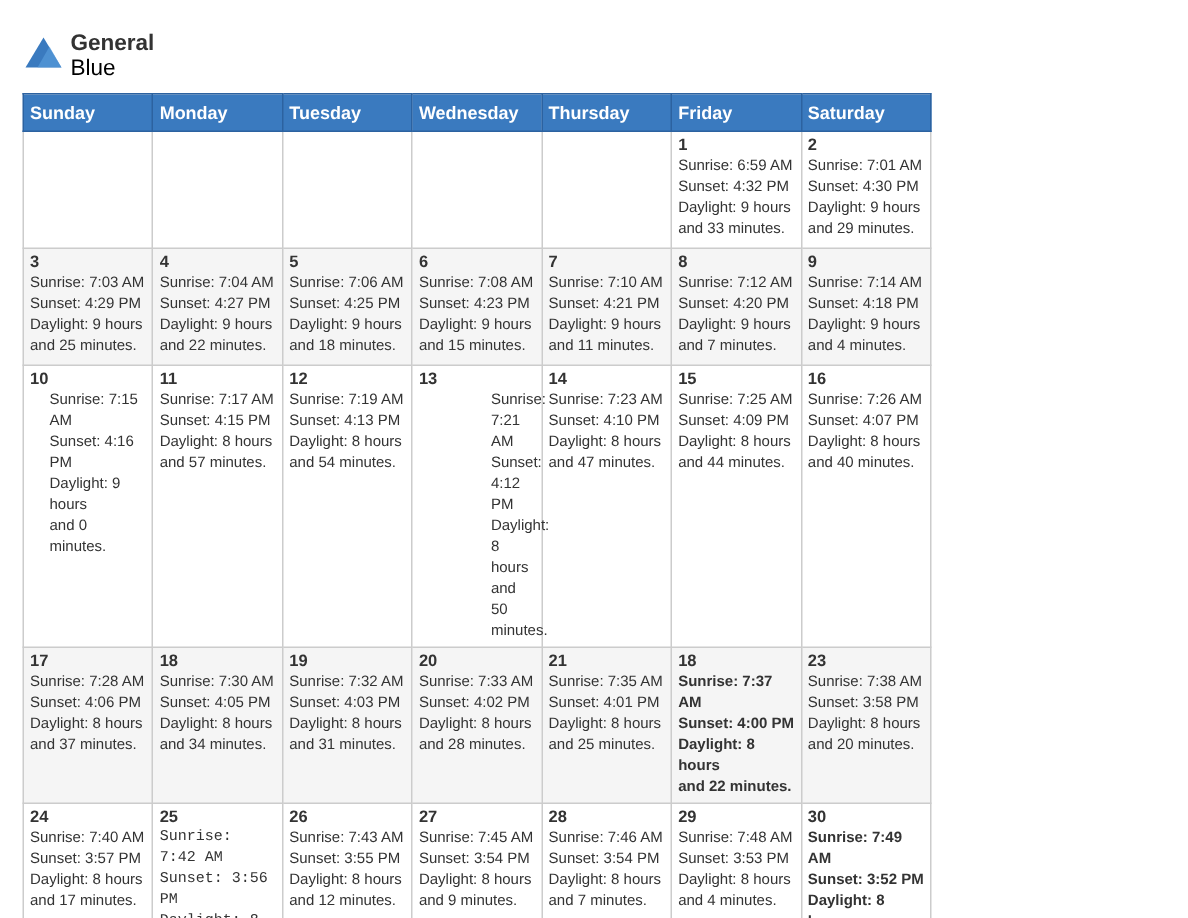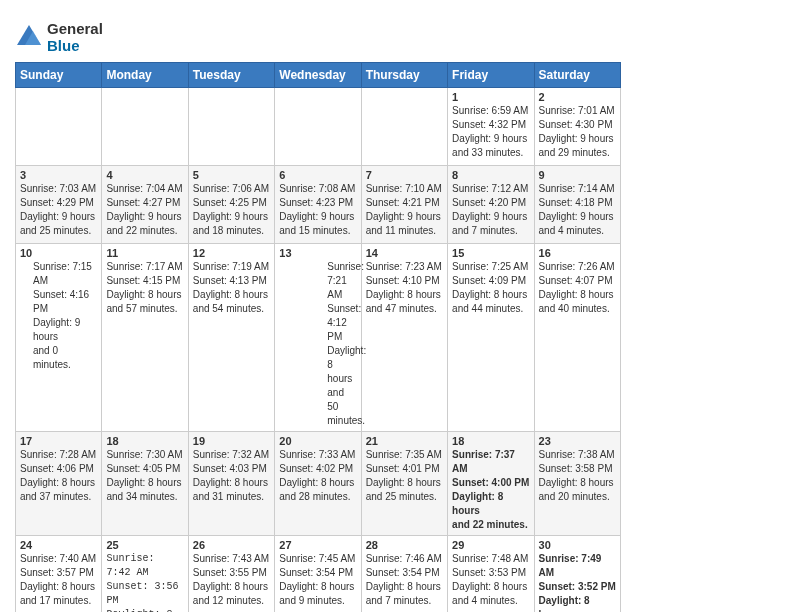--- a/index.html
+++ b/index.html
@@ -87,21 +87,21 @@
 
 <div class="container">
   <div class="header">
     <div class="logo">
       <svg class="logo-icon" viewBox="0 0 28 28">
         <polygon points="14,2 26,22 2,22" fill="#3a7abf"></polygon>
         <polygon points="18,8 26,22 10,22" fill="#5ba0e0" opacity="0.6"></polygon>
       </svg>
       <div>
         <div style="font-size:15px;font-weight:bold;color:#333;">General</div>
-        <div style="font-size:15px;font-weight:bold;color:#0369a1;">Blue</div>
+        <div style="font-size:15px;font-weight:normal;color:#000000;">Blue</div>
       </div>
     </div>
     <div class="title-block">
       <div class="month-title"></div>
       <div class="location"></div>
     </div>
   </div>
 
   <table>
     <thead>

